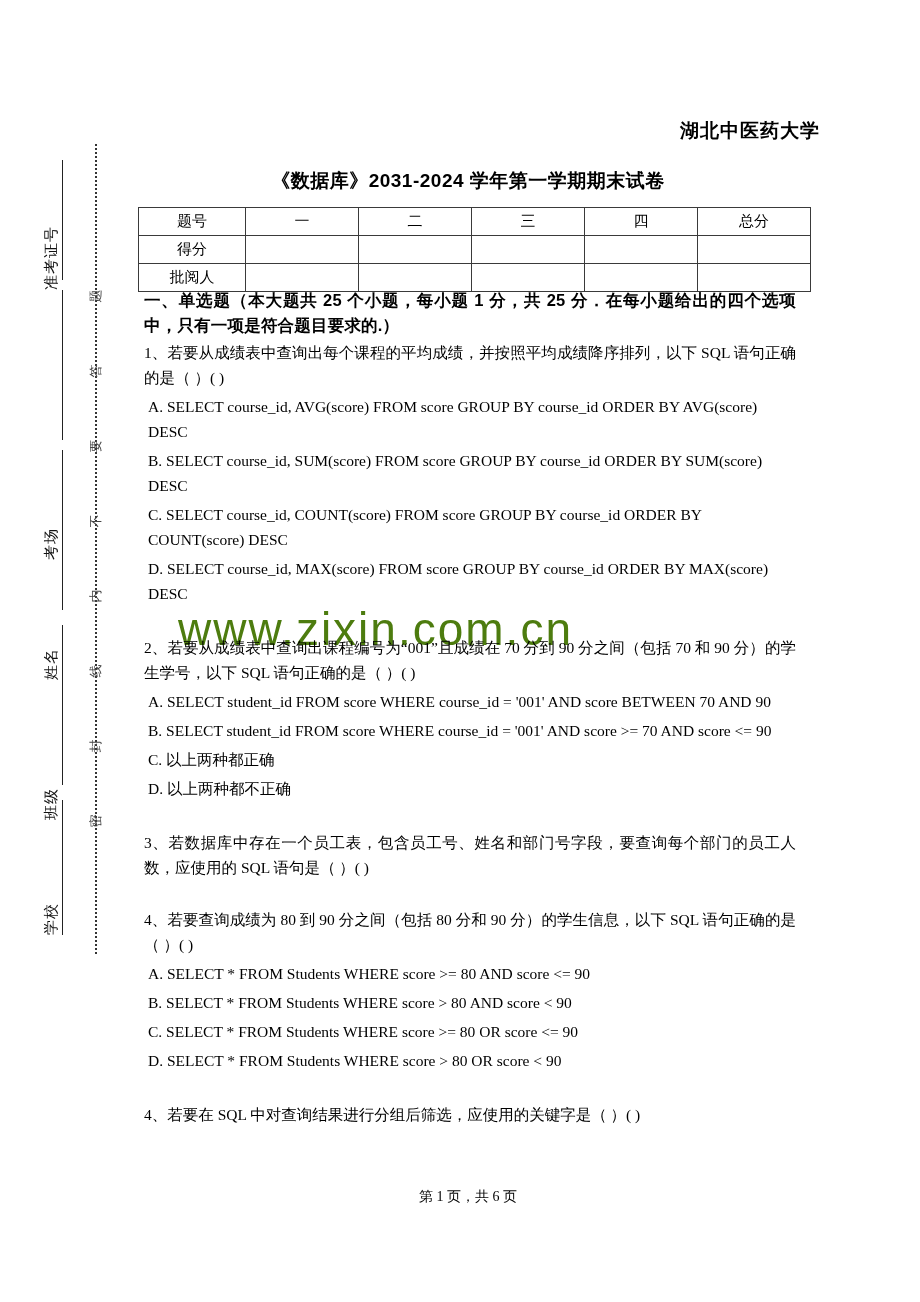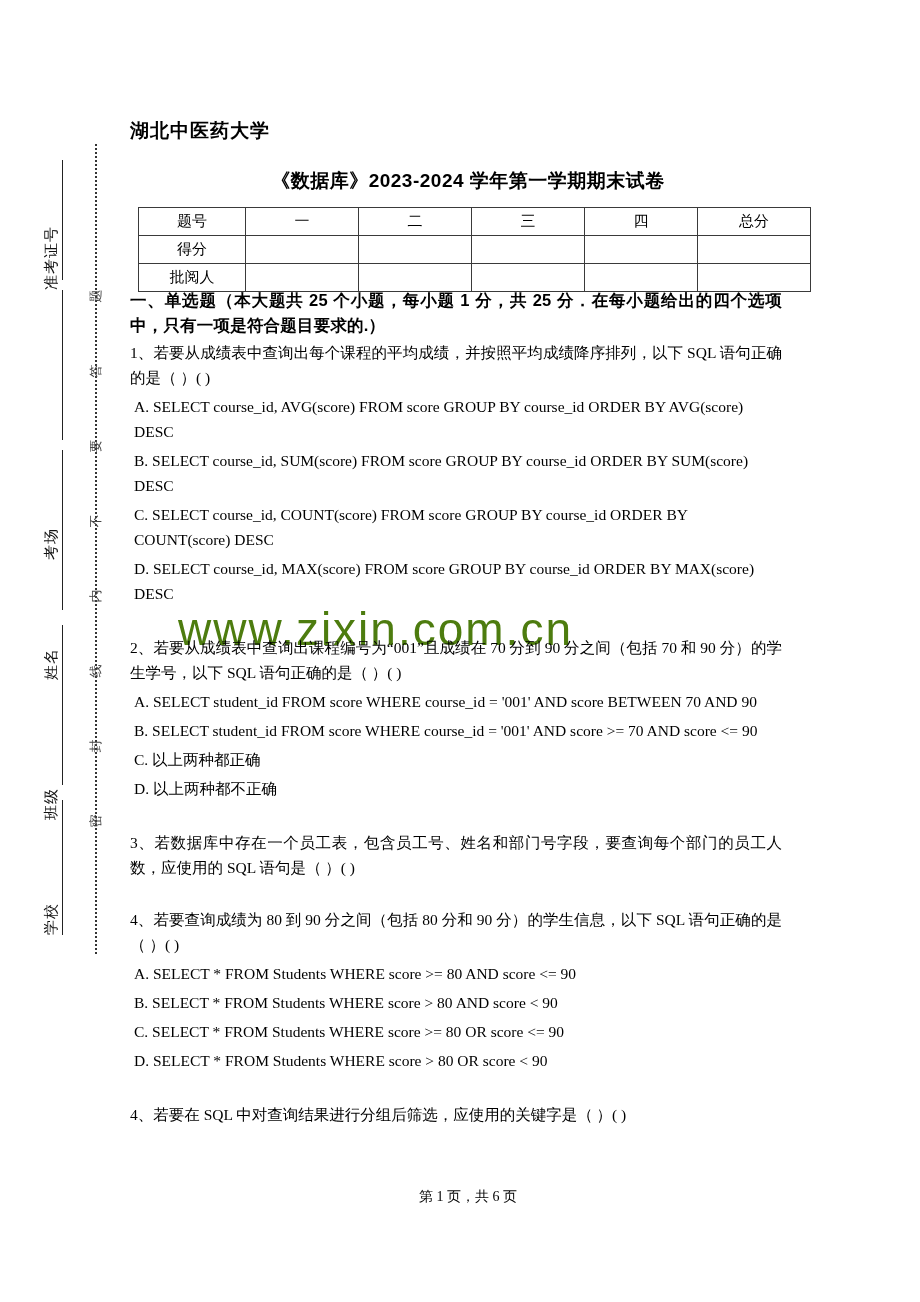--- a/index.html
+++ b/index.html
@@ -59,24 +59,24 @@
     color: #444;
     transform: rotate(-90deg);
     transform-origin: center center;
     width: 16px;
     text-align: center;
   }
 
   
   .doc-title-1 {
     position: absolute;
-    left: 130px;
+    left: 120px;
     top: 118px;
     width: 700px;
-    text-align: left;
+    text-align: right;
     font-family: "Liberation Sans", "DejaVu Sans", sans-serif;
     font-weight: bold;
     font-size: 19px;
     letter-spacing: 1px;
   }
   .doc-title-2 {
     position: absolute;
     left: 118px;
     top: 168px;
     width: 700px;
@@ -103,21 +103,21 @@
     vertical-align: middle;
     font-size: 15px;
     font-family: "Liberation Serif", "DejaVu Serif", serif;
   }
   #score-table td.rowhead { width: 104px; }
   #score-table td.col { width: 110px; }
 
   
   #content {
     position: absolute;
-    left: 130px;
+    left: 144px;
     top: 288px;
     width: 652px;
   }
   .section-head {
     font-family: "Liberation Sans", "DejaVu Sans", sans-serif;
     font-weight: bold;
     font-size: 16.5px;
     line-height: 25px;
     text-align: justify;
     margin: 0 0 2px 0;
@@ -198,21 +198,21 @@
     <div class="seal-warn-char" style="left:88px; top:362px;">答</div>
     <div class="seal-warn-char" style="left:88px; top:437px;">要</div>
     <div class="seal-warn-char" style="left:88px; top:512px;">不</div>
     <div class="seal-warn-char" style="left:88px; top:587px;">内</div>
     <div class="seal-warn-char" style="left:88px; top:662px;">线</div>
     <div class="seal-warn-char" style="left:88px; top:737px;">封</div>
     <div class="seal-warn-char" style="left:88px; top:812px;">密</div>
   </div>
 
   <div class="doc-title-1">湖北中医药大学</div>
-  <div class="doc-title-2">《数据库》2023-2024 学年第一学期期末试卷</div>
+  <div class="doc-title-2">《数据库》2031-2024 学年第一学期期末试卷</div>
 
   <table id="score-table">
     <tbody>
       <tr>
         <td class="rowhead">题号</td>
         <td class="col">一</td>
         <td class="col">二</td>
         <td class="col">三</td>
         <td class="col">四</td>
         <td class="col">总分</td>

